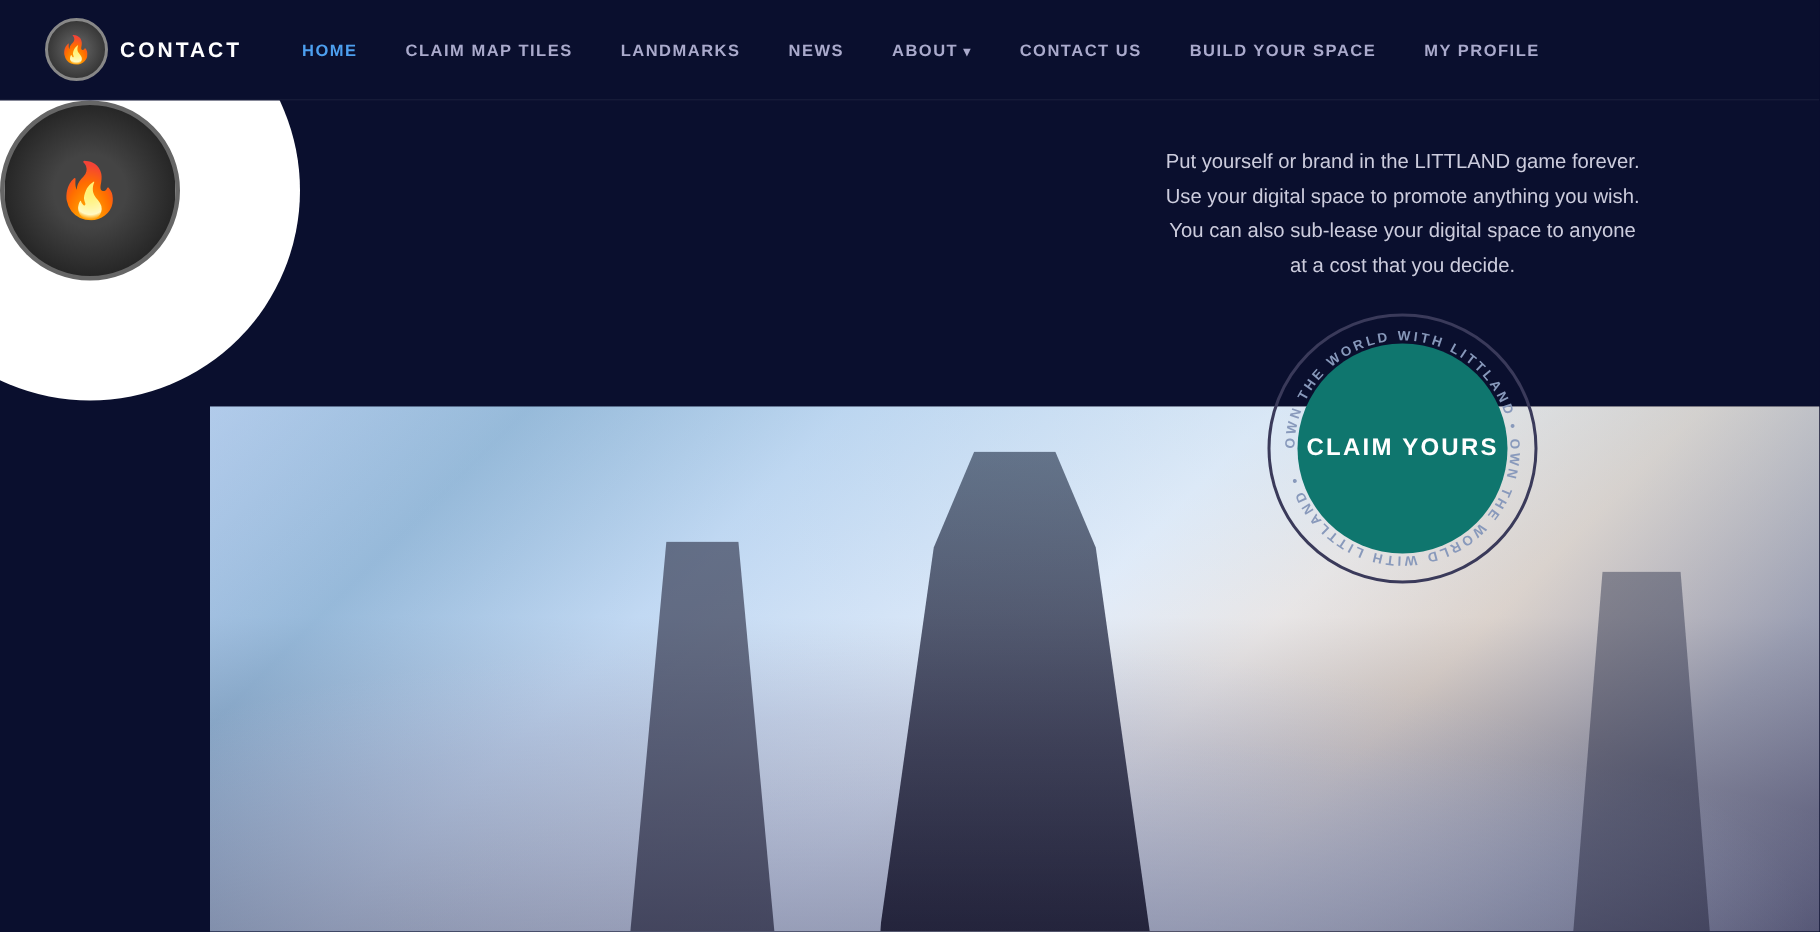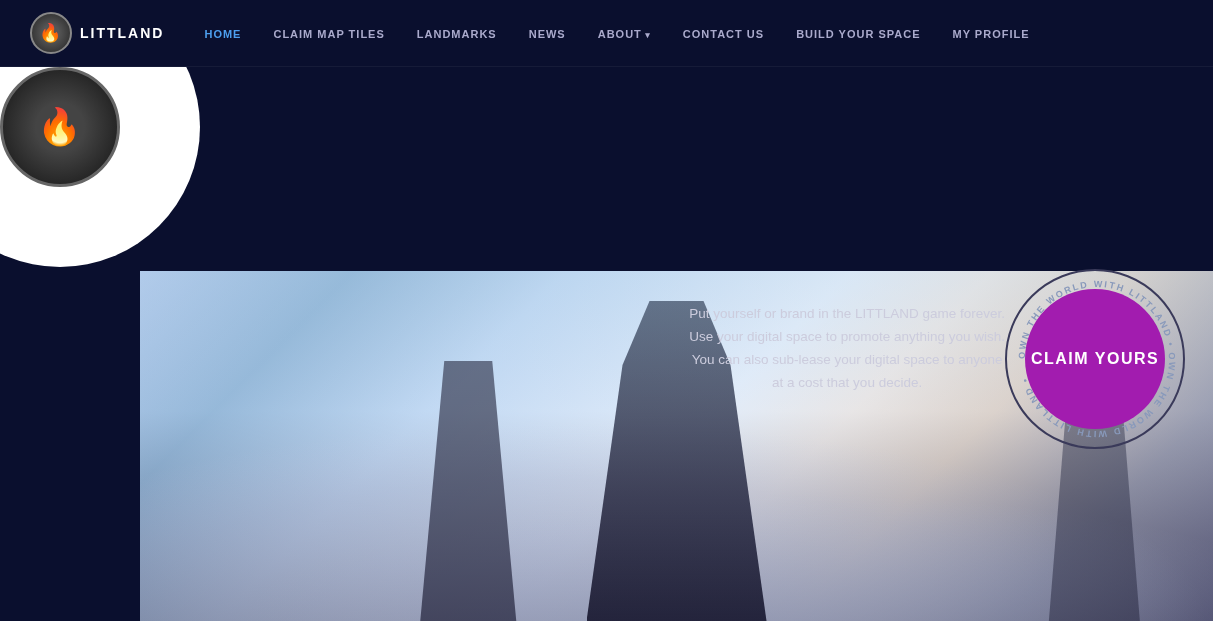--- a/index.html
+++ b/index.html
@@ -129,21 +129,21 @@
       color: #ffffff;
       line-height: 1.05;
       text-transform: uppercase;
       letter-spacing: -1px;
     }
 
     
     .hero-right {
       flex: 0 0 45%;
       display: flex;
-      flex-direction: row;
+      flex-direction: column;
       align-items: center;
       justify-content: flex-start;
       padding: 30px 30px 0 20px;
       z-index: 3;
       position: relative;
     }
     .hero-description {
       color: #ccccdd;
       font-size: 13.5px;
       line-height: 1.7;
@@ -165,21 +165,21 @@
       position: absolute;
       width: 180px;
       height: 180px;
       border-radius: 50%;
       border: 2px solid #3a3a5a;
     }
     .claim-circle-btn {
       width: 140px;
       height: 140px;
       border-radius: 50%;
-      background: #a21caf;
+      background: #0f766e;
       border: none;
       color: #ffffff;
       font-size: 16px;
       font-weight: 900;
       letter-spacing: 1.5px;
       text-transform: uppercase;
       cursor: pointer;
       z-index: 2;
       position: relative;
     }
@@ -257,21 +257,21 @@
     }
   </style>
 </head>
 <body>
 
 <nav>
   <div class="nav-logo">
     <div class="logo-circle">
       <span style="font-size:18px;">🔥</span>
     </div>
-    <span class="logo-text">LITTLAND</span>
+    <span class="logo-text">CONTACT</span>
   </div>
   <ul class="nav-links">
     <li>
       <a href="#" class="active">HOME</a>
     </li>
     <li>
       <a href="#">CLAIM MAP TILES</a>
     </li>
     <li>
       <a href="#">LANDMARKS</a>

